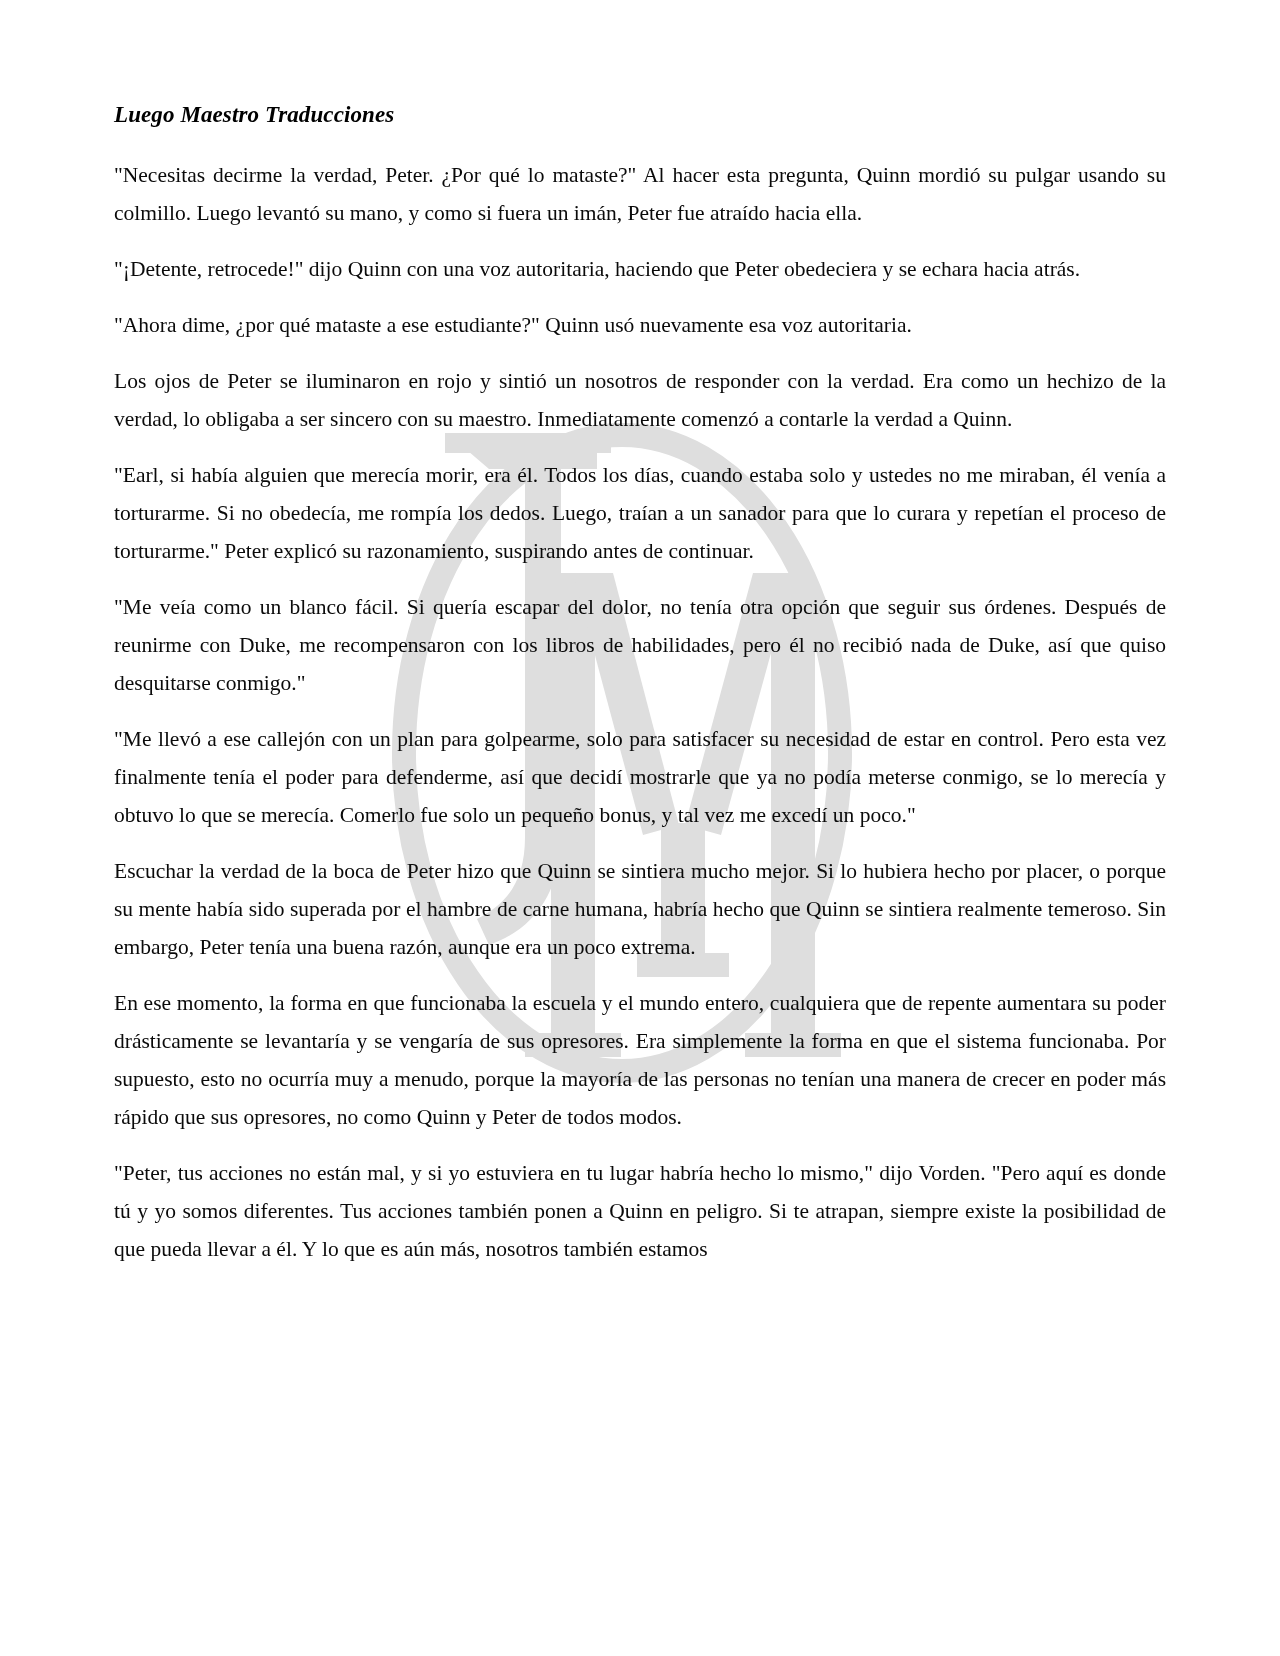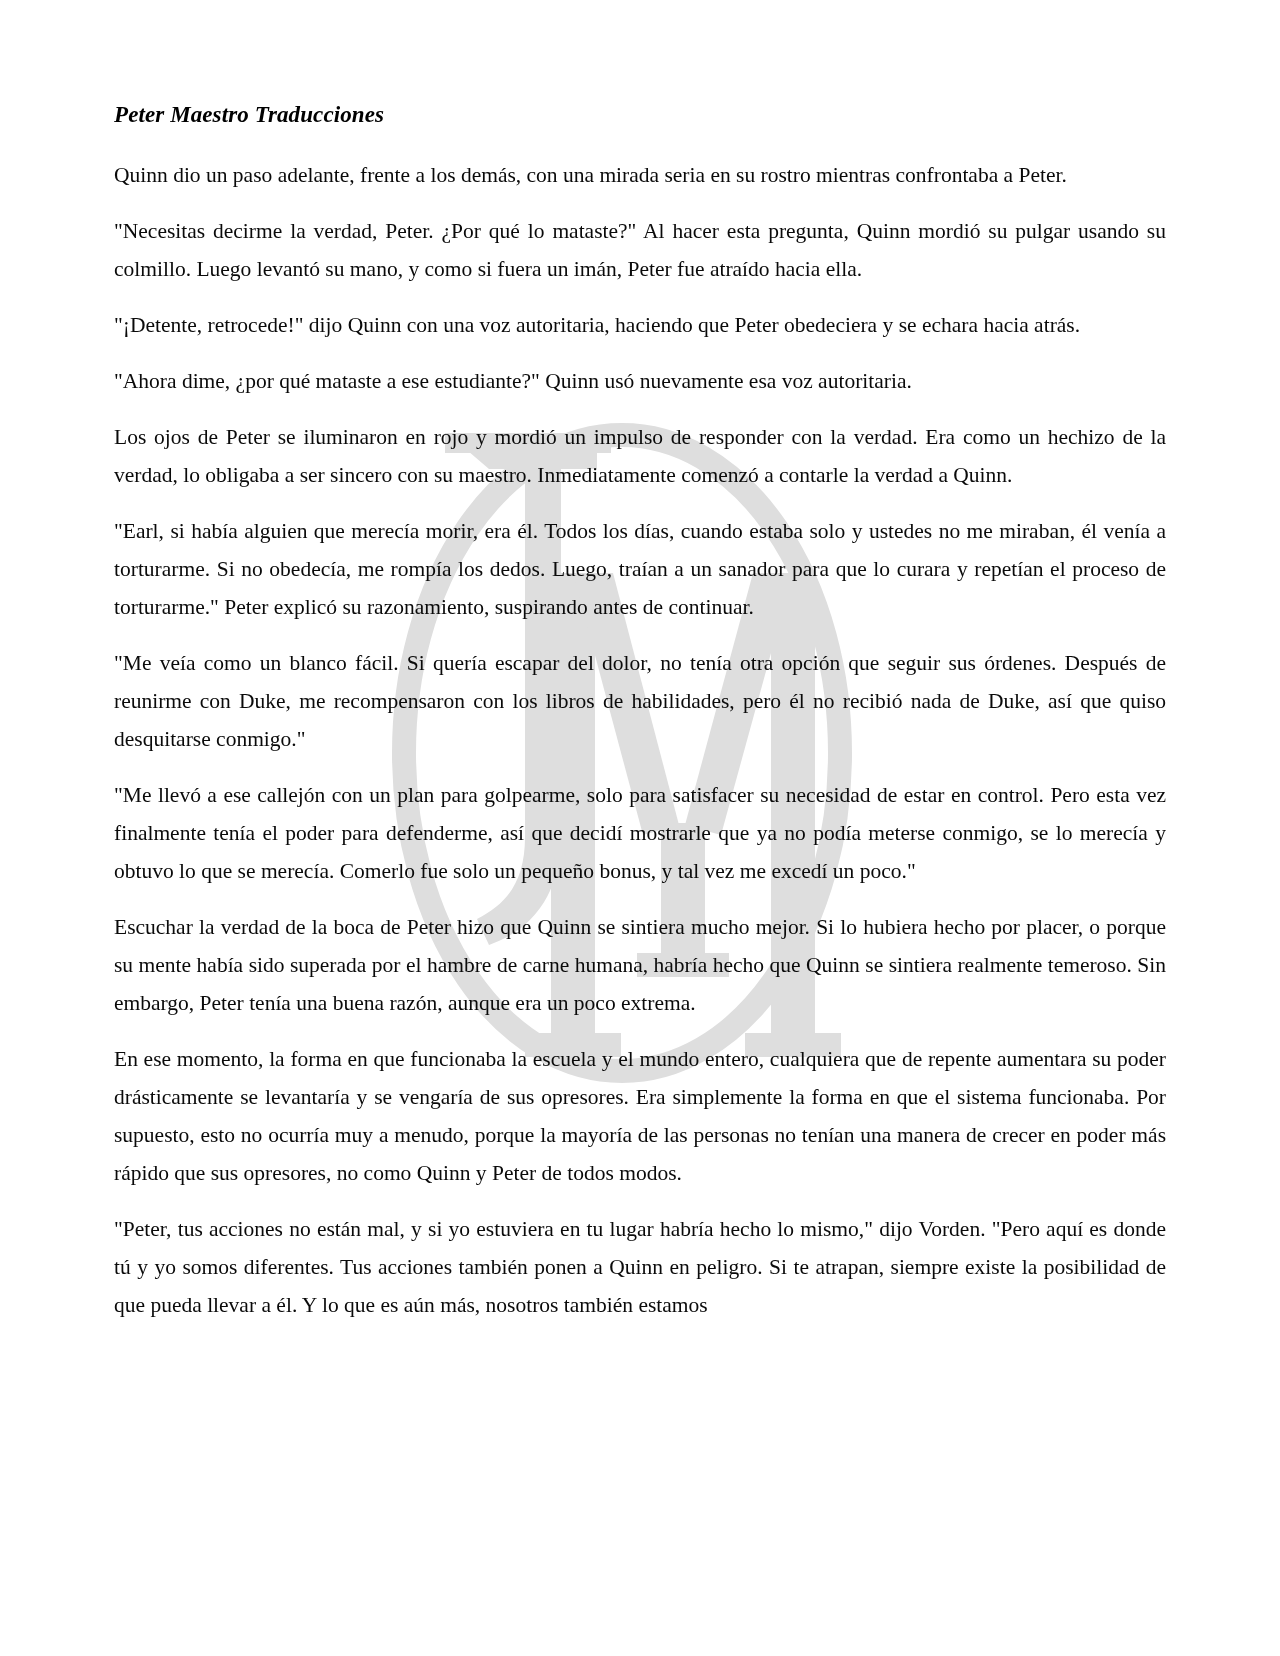--- a/index.html
+++ b/index.html
@@ -96,27 +96,26 @@
 
         <path d="M140 628 L236 628 L236 652 L140 652 Z"></path>
         <path d="M360 628 L456 628 L456 652 L360 652 Z"></path>
         <path d="M252 548 L344 548 L344 572 L252 572 Z"></path>
       </g>
     </svg>
   </div>
 
   <div id="content">
 
-    <div id="doc-title">Peter Maestro Traducciones</div>
+    <div id="doc-title">Luego Maestro Traducciones</div>
 
-    <p class="para">Quinn dio un paso adelante, frente a los demás, con una mirada seria en su rostro mientras confrontaba a Peter.</p>
     <p class="para">"Necesitas decirme la verdad, Peter. ¿Por qué lo mataste?" Al hacer esta pregunta, Quinn mordió su pulgar usando su colmillo. Luego levantó su mano, y como si fuera un imán, Peter fue atraído hacia ella.</p>
     <p class="para">"¡Detente, retrocede!" dijo Quinn con una voz autoritaria, haciendo que Peter obedeciera y se echara hacia atrás.</p>
     <p class="para">"Ahora dime, ¿por qué mataste a ese estudiante?" Quinn usó nuevamente esa voz autoritaria.</p>
-    <p class="para">Los ojos de Peter se iluminaron en rojo y mordió un impulso de responder con la verdad. Era como un hechizo de la verdad, lo obligaba a ser sincero con su maestro. Inmediatamente comenzó a contarle la verdad a Quinn.</p>
+    <p class="para">Los ojos de Peter se iluminaron en rojo y sintió un nosotros de responder con la verdad. Era como un hechizo de la verdad, lo obligaba a ser sincero con su maestro. Inmediatamente comenzó a contarle la verdad a Quinn.</p>
     <p class="para">"Earl, si había alguien que merecía morir, era él. Todos los días, cuando estaba solo y ustedes no me miraban, él venía a torturarme. Si no obedecía, me rompía los dedos. Luego, traían a un sanador para que lo curara y repetían el proceso de torturarme." Peter explicó su razonamiento, suspirando antes de continuar.</p>
     <p class="para">"Me veía como un blanco fácil. Si quería escapar del dolor, no tenía otra opción que seguir sus órdenes. Después de reunirme con Duke, me recompensaron con los libros de habilidades, pero él no recibió nada de Duke, así que quiso desquitarse conmigo."</p>
     <p class="para">"Me llevó a ese callejón con un plan para golpearme, solo para satisfacer su necesidad de estar en control. Pero esta vez finalmente tenía el poder para defenderme, así que decidí mostrarle que ya no podía meterse conmigo, se lo merecía y obtuvo lo que se merecía. Comerlo fue solo un pequeño bonus, y tal vez me excedí un poco."</p>
     <p class="para">Escuchar la verdad de la boca de Peter hizo que Quinn se sintiera mucho mejor. Si lo hubiera hecho por placer, o porque su mente había sido superada por el hambre de carne humana, habría hecho que Quinn se sintiera realmente temeroso. Sin embargo, Peter tenía una buena razón, aunque era un poco extrema.</p>
     <p class="para">En ese momento, la forma en que funcionaba la escuela y el mundo entero, cualquiera que de repente aumentara su poder drásticamente se levantaría y se vengaría de sus opresores. Era simplemente la forma en que el sistema funcionaba. Por supuesto, esto no ocurría muy a menudo, porque la mayoría de las personas no tenían una manera de crecer en poder más rápido que sus opresores, no como Quinn y Peter de todos modos.</p>
     <p class="para">"Peter, tus acciones no están mal, y si yo estuviera en tu lugar habría hecho lo mismo," dijo Vorden. "Pero aquí es donde tú y yo somos diferentes. Tus acciones también ponen a Quinn en peligro. Si te atrapan, siempre existe la posibilidad de que pueda llevar a él. Y lo que es aún más, nosotros también estamos</p>
 
   </div>
 </div>
 

